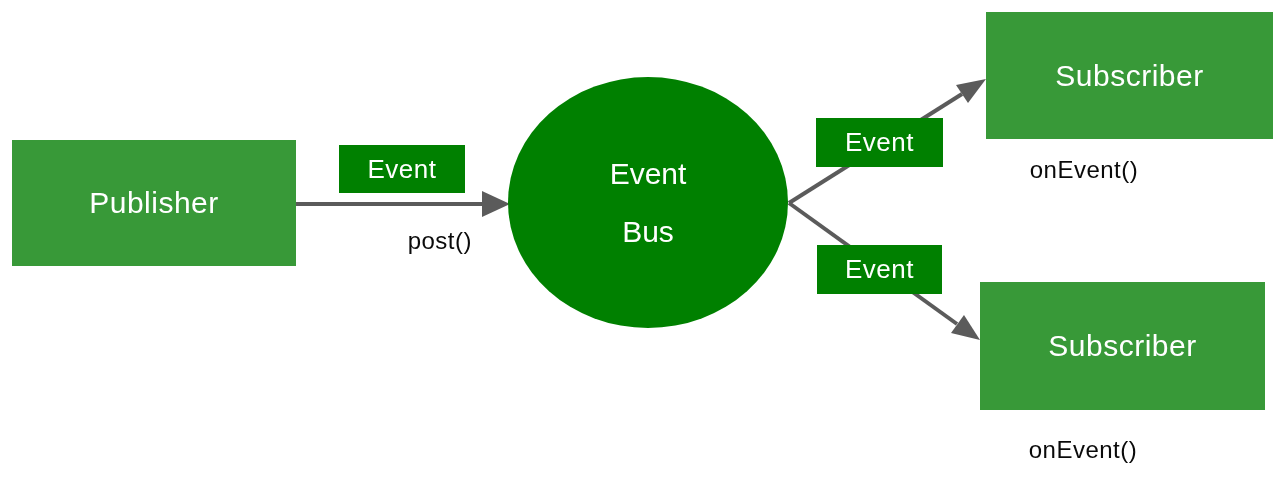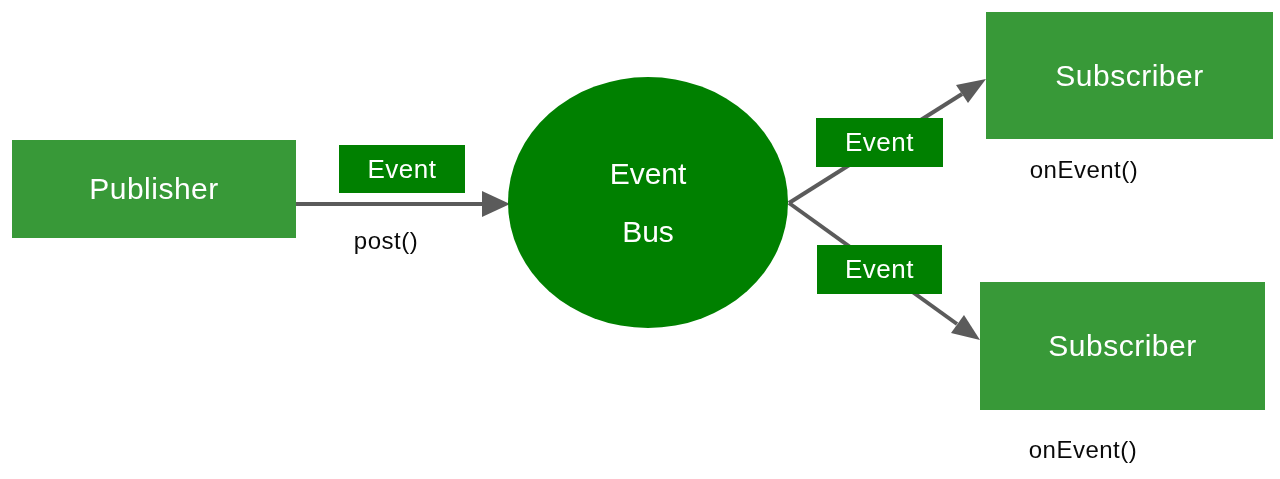--- a/index.html
+++ b/index.html
@@ -73,23 +73,23 @@
   .code-label {
     position: absolute;
     color: var(--text-black);
     font-size: 24px;
     line-height: 40px;
     text-align: center;
     z-index: 1;
     letter-spacing: 0.5px;
   }
 
-  .publisher   { left: 12px;  top: 140px; width: 284px; height: 98px; }
+  .publisher   { left: 12px;  top: 140px; width: 284px; height: 126px; }
   .event-tag-1 { left: 339px; top: 145px; width: 126px; height: 48px; }
-  .post-label  { left: 316px; top: 221px; width: 140px; }
+  .post-label  { left: 332px; top: 221px; width: 140px; text-align: right; }
   .bus         { left: 508px; top: 77px;  width: 280px; height: 251px; }
   .event-tag-2 { left: 816px; top: 118px; width: 127px; height: 49px; }
   .event-tag-3 { left: 817px; top: 245px; width: 125px; height: 49px; }
   .subscriber-1 { left: 986px; top: 12px;  width: 287px; height: 127px; }
   .onevent-1   { left: 999px; top: 150px; width: 170px; }
   .subscriber-2 { left: 980px; top: 282px; width: 285px; height: 128px; }
   .onevent-2   { left: 998px; top: 430px; width: 170px; }
 </style>
 </head>
 <body>

